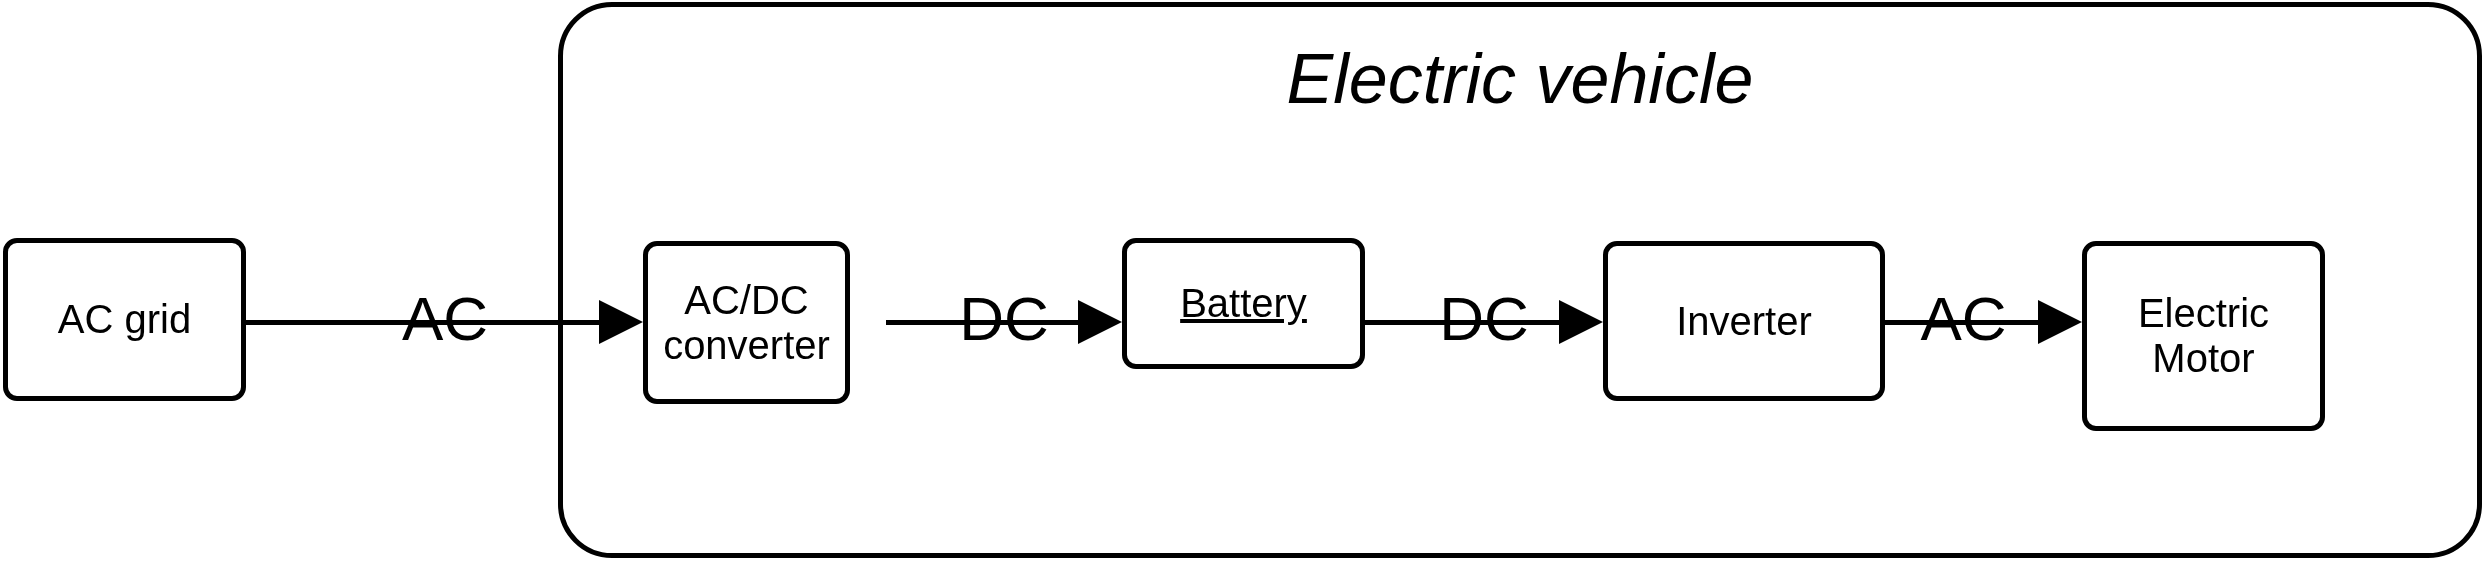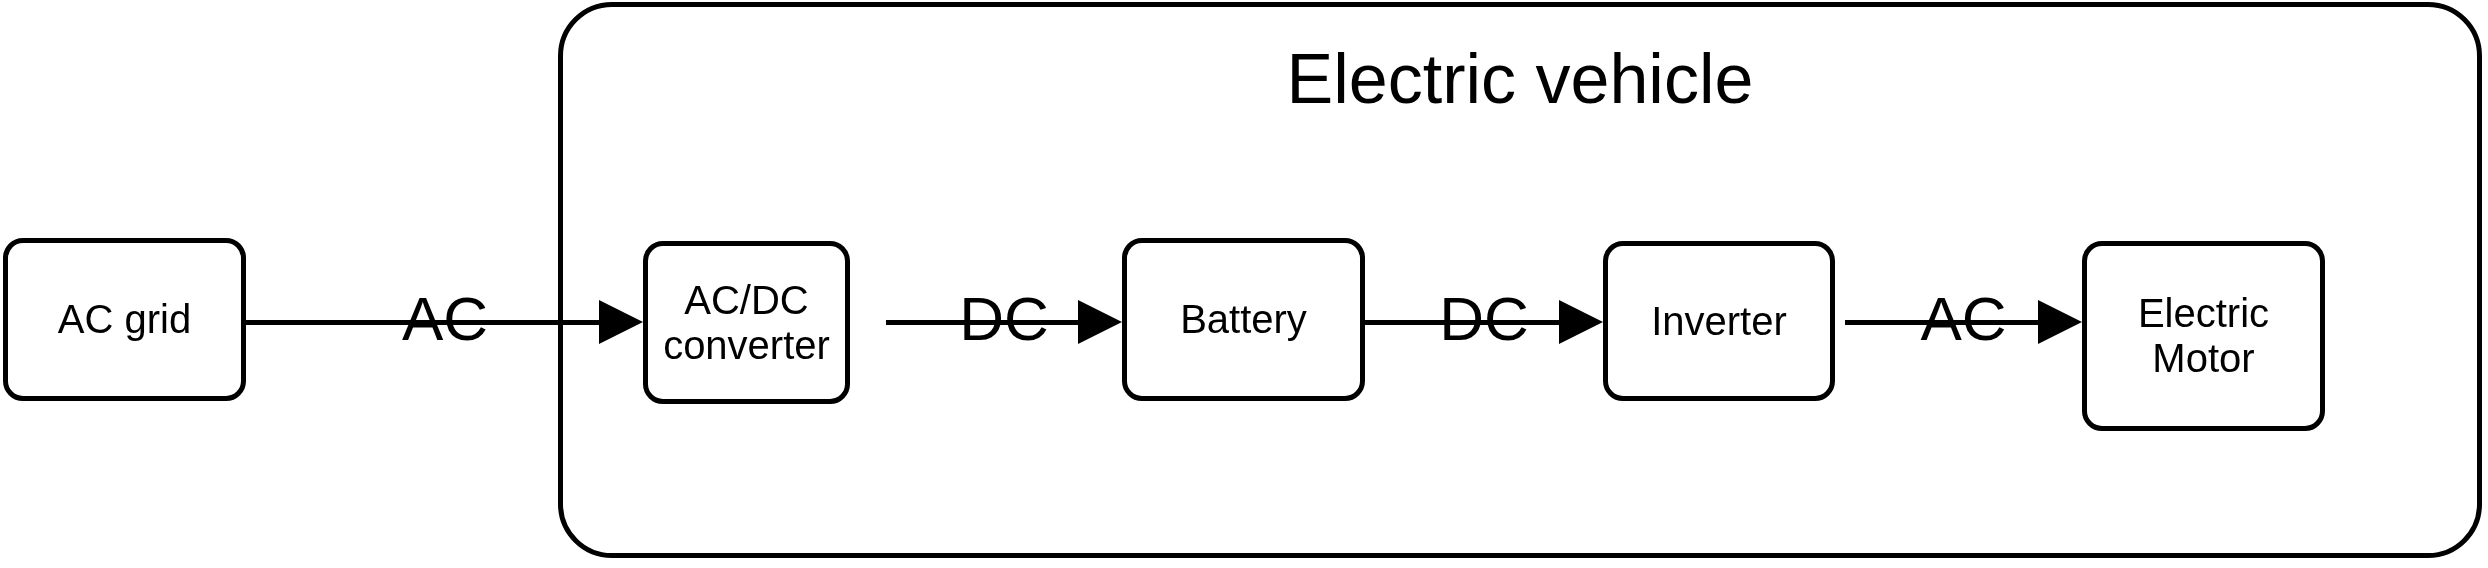--- a/index.html
+++ b/index.html
@@ -35,49 +35,50 @@
     position: absolute;
     left: 558px;
     top: 44px;
     width: 1924px;
     text-align: center;
     font-size: 70px;
     line-height: 1;
     font-weight: 400;
     color: #000000;
     white-space: nowrap;
+    font-style: italic;
   }
 
   
   .node {
     position: absolute;
     border: 5px solid #000000;
-    border-radius: 20px;
+    border-radius: 14px;
     box-sizing: border-box;
     background: #ffffff;
     display: flex;
     align-items: center;
     justify-content: center;
     text-align: center;
     font-size: 40px;
     line-height: 1.12;
     font-weight: 400;
     color: #000000;
     z-index: 4;
   }
   .node-label {
     display: block;
     white-space: pre-line;
     padding: 0 6px;
   }
 
   #node-acgrid    { left: 3px;    top: 238px; width: 243px; height: 163px; }
   #node-acdc      { left: 643px;  top: 241px; width: 207px; height: 163px; }
-  #node-battery   { left: 1122px; top: 238px; width: 243px; height: 163px; }
-  #node-inverter  { left: 1603px; top: 241px; width: 232px; height: 160px; }
+  #node-battery   { left: 1122px; top: 238px; width: 243px; height: 131px; text-decoration: underline; }
+  #node-inverter  { left: 1603px; top: 241px; width: 282px; height: 160px; }
   #node-motor     { left: 2082px; top: 241px; width: 243px; height: 190px; }
 
   
   .edge {
     position: absolute;
     height: 5px;
     background: #000000;
     top: 320px;
     z-index: 3;
   }

